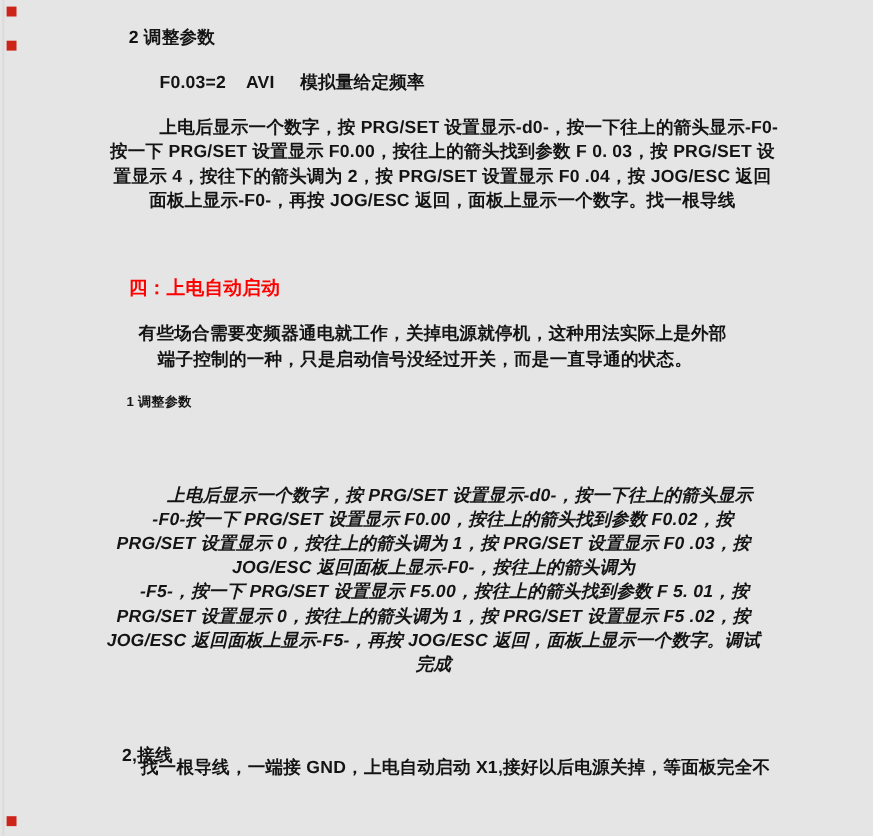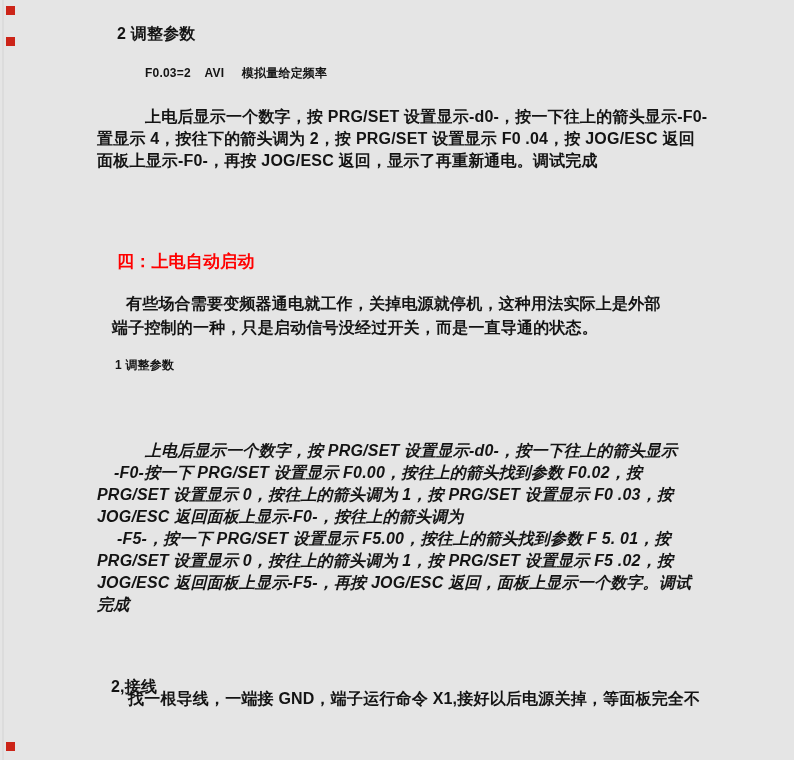--- a/index.html
+++ b/index.html
@@ -8,24 +8,24 @@
     overflow:hidden; color:#141414; font-weight:700;
     font-family:"Liberation Sans", sans-serif; font-size:16px;
   }
   .edge-line { position:absolute; left:2px; top:0; width:2px; height:760px; background:#dcdcdc; }
   .marker { position:absolute; width:9px; height:9px; background:#cc2418; }
   .m1 { left:6px; top:6px; }
   .m2 { left:6px; top:37px; }
   .m3 { left:6px; top:742px; }
 
   .blk { position:absolute; white-space:pre; letter-spacing:0.2px; }
-  .ln  { white-space:pre; }
+  .ln  { white-space:pre;text-align:center; }
 
   .h-sec2   { left:117px; top:24px;  font-size:16px; }
-  .p-f003   { left:145px; top:65px;  font-size:12px; }
+  .p-f003   { left:145px; top:65px;  font-size:16px; }
   .para1    { left:97px;  top:106px; line-height:22px; }
   .para1 .ln:nth-child(1) { text-indent:48px; }
   .h-sec4   { left:117px; top:250px; font-size:17px; color:#ff0000; }
   .para-intro { left:112px; top:292px; line-height:24px; }
   .para-intro .ln:nth-child(1) { text-indent:14px; }
   .h-sub1   { left:115px; top:357px; font-size:12px; }
   .p-f002   { left:146px; top:399px; font-size:16px; }
   .p-f002 .part-left { display:inline-block; margin-right:24px; white-space:pre; }
   .p-f002 .part-right { display:inline-block; white-space:pre; }
   .para3    { left:97px;  top:440px; line-height:22px;font-style:italic; }
@@ -42,27 +42,27 @@
 <div class="page">
   <div class="edge-line"></div>
   <div class="marker m1"></div>
   <div class="marker m2"></div>
   <div class="marker m3"></div>
 
   <div class="blk h-sec2">2 调整参数</div>
 
   <div class="blk p-f003">F0.03=2    AVI     模拟量给定频率</div>
 
-  <div class="blk para1"><div class="ln">上电后显示一个数字，按 PRG/SET 设置显示-d0-，按一下往上的箭头显示-F0-</div><div class="ln">置显示 4，按往下的箭头调为 2，按 PRG/SET 设置显示 F0 .04，按 JOG/ESC 返回</div><div class="ln">面板上显示-F0-，再按 JOG/ESC 返回，显示了再重新通电。调试完成</div></div>
+  <div class="blk para1"><div class="ln">上电后显示一个数字，按 PRG/SET 设置显示-d0-，按一下往上的箭头显示-F0-</div><div class="ln">按一下 PRG/SET 设置显示 F0.00，按往上的箭头找到参数 F 0. 03，按 PRG/SET 设</div><div class="ln">置显示 4，按往下的箭头调为 2，按 PRG/SET 设置显示 F0 .04，按 JOG/ESC 返回</div><div class="ln">面板上显示-F0-，再按 JOG/ESC 返回，面板上显示一个数字。找一根导线</div></div>
 
   <div class="blk h-sec4">四：上电自动启动</div>
 
   <div class="blk para-intro"><div class="ln">有些场合需要变频器通电就工作，关掉电源就停机，这种用法实际上是外部</div><div class="ln">端子控制的一种，只是启动信号没经过开关，而是一直导通的状态。</div></div>
 
   <div class="blk h-sub1">1 调整参数</div>
 
 
   <div class="blk para3"><div class="ln">上电后显示一个数字，按 PRG/SET 设置显示-d0-，按一下往上的箭头显示</div><div class="ln">-F0-按一下 PRG/SET 设置显示 F0.00，按往上的箭头找到参数 F0.02，按</div><div class="ln">PRG/SET 设置显示 0，按往上的箭头调为 1，按 PRG/SET 设置显示 F0 .03，按</div><div class="ln">JOG/ESC 返回面板上显示-F0-，按往上的箭头调为</div><div class="ln">-F5-，按一下 PRG/SET 设置显示 F5.00，按往上的箭头找到参数 F 5. 01，按</div><div class="ln">PRG/SET 设置显示 0，按往上的箭头调为 1，按 PRG/SET 设置显示 F5 .02，按</div><div class="ln">JOG/ESC 返回面板上显示-F5-，再按 JOG/ESC 返回，面板上显示一个数字。调试</div><div class="ln">完成</div></div>
 
   <div class="blk h-sub2">2,接线</div>
 
-  <div class="blk para-wire"><div class="ln">找一根导线，一端接 GND，端子运行命令 X1,接好以后电源关掉，等面板完全不</div></div>
+  <div class="blk para-wire"><div class="ln">找一根导线，一端接 GND，上电自动启动 X1,接好以后电源关掉，等面板完全不</div></div>
 </div>
 
 </body></html>

